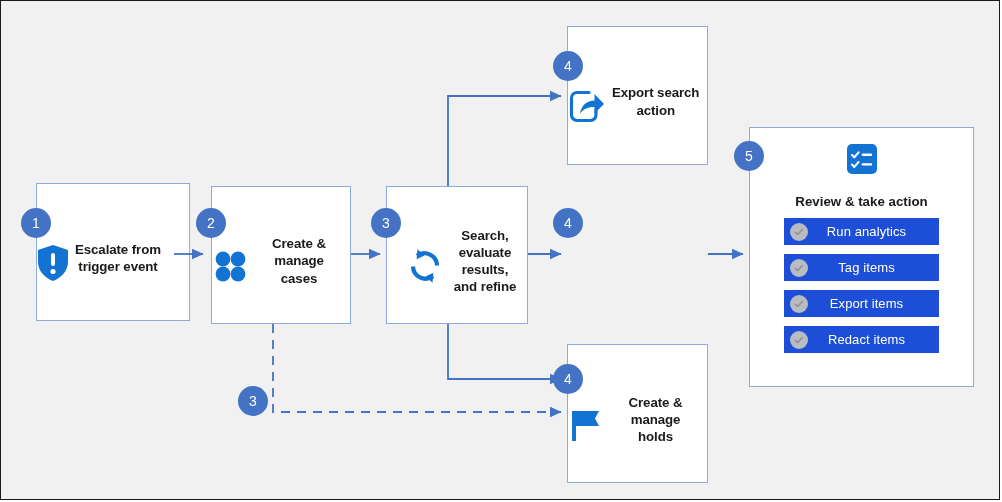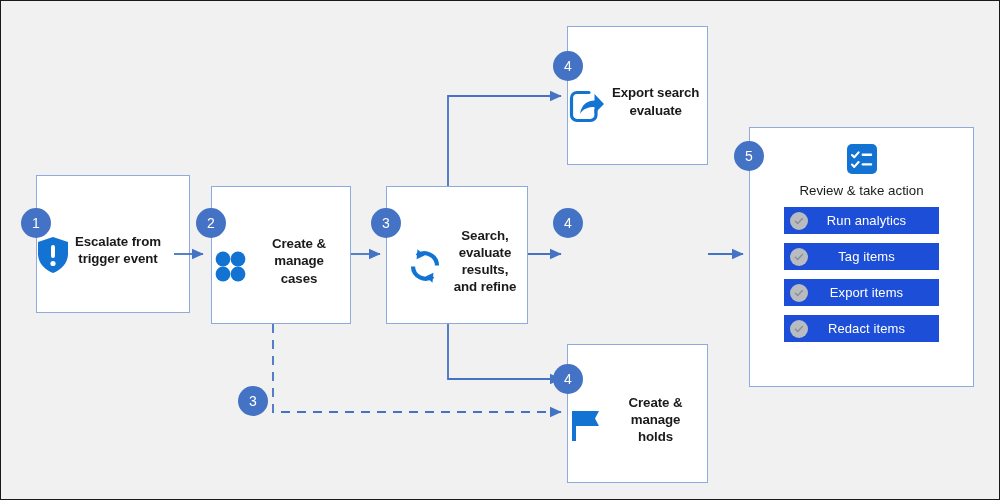--- a/index.html
+++ b/index.html
@@ -68,24 +68,24 @@
     width:225px; height:260px;
     background:#ffffff;
     border:1px solid #8faadc;
     box-sizing:border-box;
   }
   #review-panel .icon-wrap {
     margin-top:16px;
     display:flex; align-items:center; justify-content:center;
   }
   #review-title {
-    margin-top:9px;
+    margin-top:20px;
     text-align:center;
     font-size:13.3px;
-    font-weight:normal;
+    font-weight:bold;
     color:#1a1a1a;
   }
   .action-btn {
     position:relative;
     margin:9px auto 0 auto;
     width:155px; height:27px;
     background:#1d4ed8;
     display:flex;
     align-items:center;
     box-sizing:border-box;
@@ -141,21 +141,21 @@
 
   <div class="step" style="left:20px; top:207px;">1</div>
   <div class="step" style="left:195px; top:207px;">2</div>
   <div class="step" style="left:370px; top:207px;">3</div>
   <div class="step" style="left:552px; top:50px;">4</div>
   <div class="step" style="left:552px; top:207px;">4</div>
   <div class="step" style="left:552px; top:363px;">4</div>
   <div class="step" style="left:237px; top:385px;">3</div>
   <div class="step" style="left:733px; top:140px;">5</div>
 
-  <div class="pbox" style="left:35px; top:174px; width:154px; height:138px;">
+  <div class="pbox" style="left:35px; top:182px; width:154px; height:138px;">
     <div class="icon-wrap">
       <svg width="32" height="38" viewBox="0 0 32 38" xmlns="http://www.w3.org/2000/svg">
         <path d="M16 1 L31 6 V18 C31 27 24 34 16 37 C8 34 1 27 1 18 V6 Z" fill="#1273d3"></path>
         <rect x="14" y="9" width="4" height="13" rx="2" fill="#ffffff"></rect>
         <circle cx="16" cy="27.5" r="2.6" fill="#ffffff"></circle>
       </svg>
     </div>
     <div class="plabel">
       <span>Escalate from</span><br>
       <span>trigger event</span>
@@ -198,21 +198,21 @@
     <div class="icon-wrap">
       <svg width="38" height="36" viewBox="0 0 38 36" xmlns="http://www.w3.org/2000/svg">
         <path d="M21 3.5 H9 A5.5 5.5 0 0 0 3.5 9 V26 A5.5 5.5 0 0 0 9 31.5 H22.5
                  A5.5 5.5 0 0 0 28 26 V21" fill="none" stroke="#1273d3" stroke-width="3.2" stroke-linecap="round"></path>
         <path d="M12 25 C13.5 15 20 11.5 26.5 11.5 V5 L36 15 L26.5 24.5 V18
                  C20.5 18 15.5 19.5 12 25 Z" fill="#1273d3"></path>
       </svg>
     </div>
     <div class="plabel">
       <span>Export search</span><br>
-      <span>evaluate</span>
+      <span>action</span>
     </div>
   </div>
 
 
   <div class="pbox" style="left:566px; top:343px; width:141px; height:139px;">
     <div class="icon-wrap">
       <svg width="36" height="36" viewBox="0 0 36 36" xmlns="http://www.w3.org/2000/svg">
         <rect x="4" y="4" width="4" height="30" fill="#1273d3"></rect>
         <path d="M8 4 H31 L27 11.5 L31 19 H8 Z" fill="#1273d3"></path>
       </svg>

